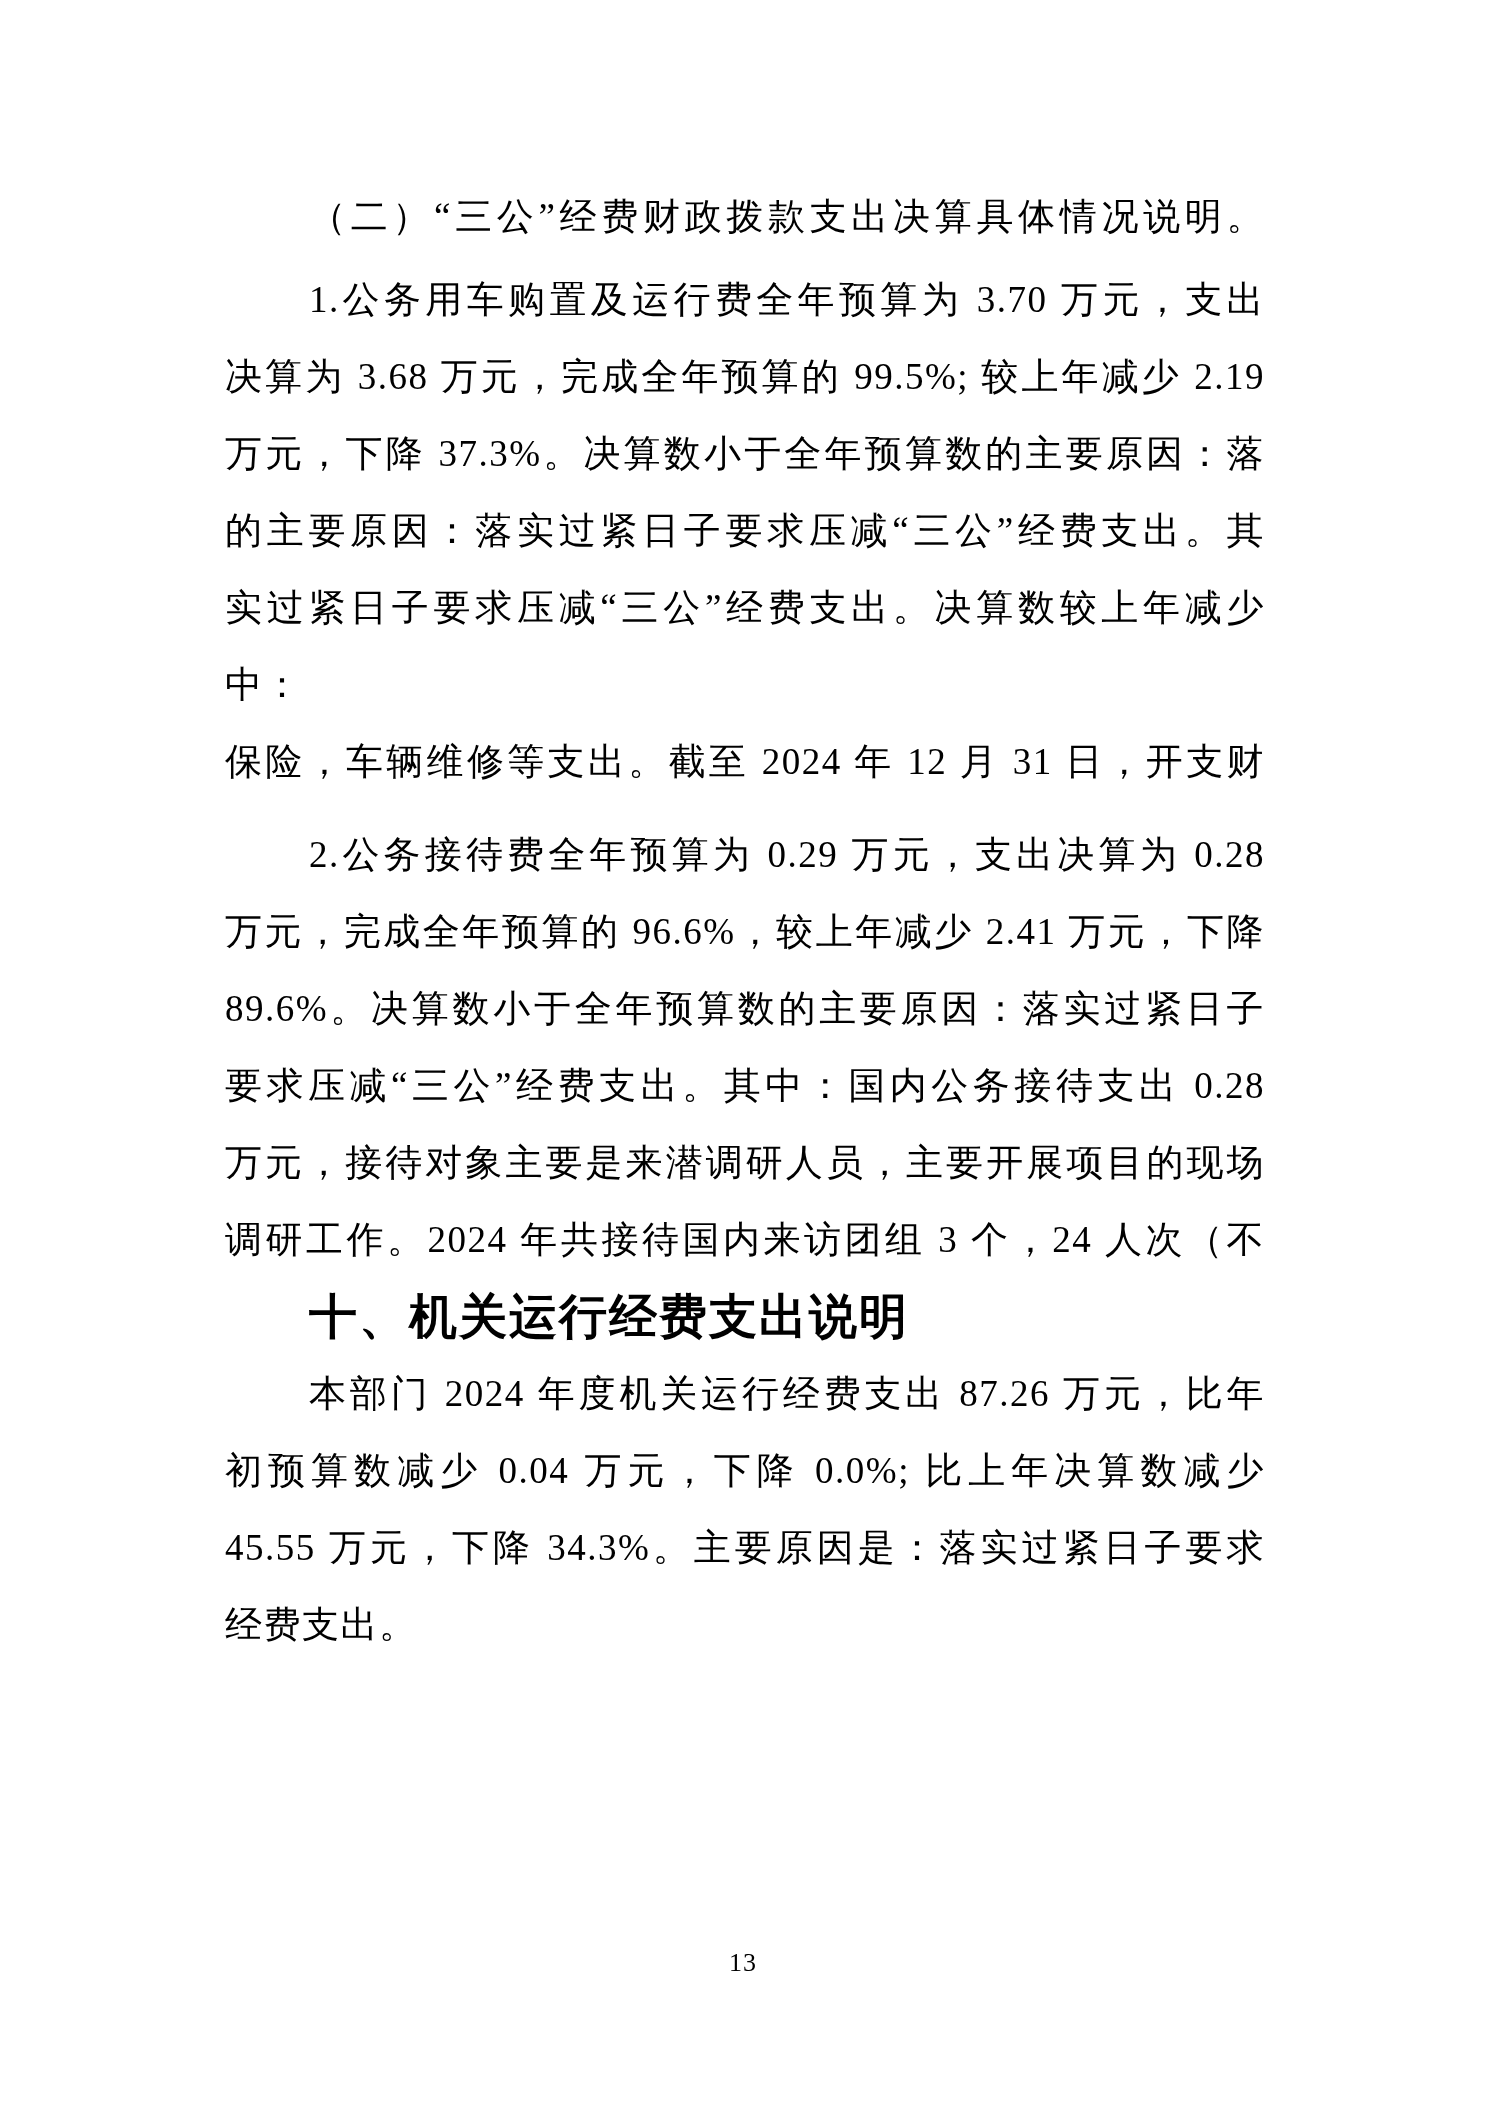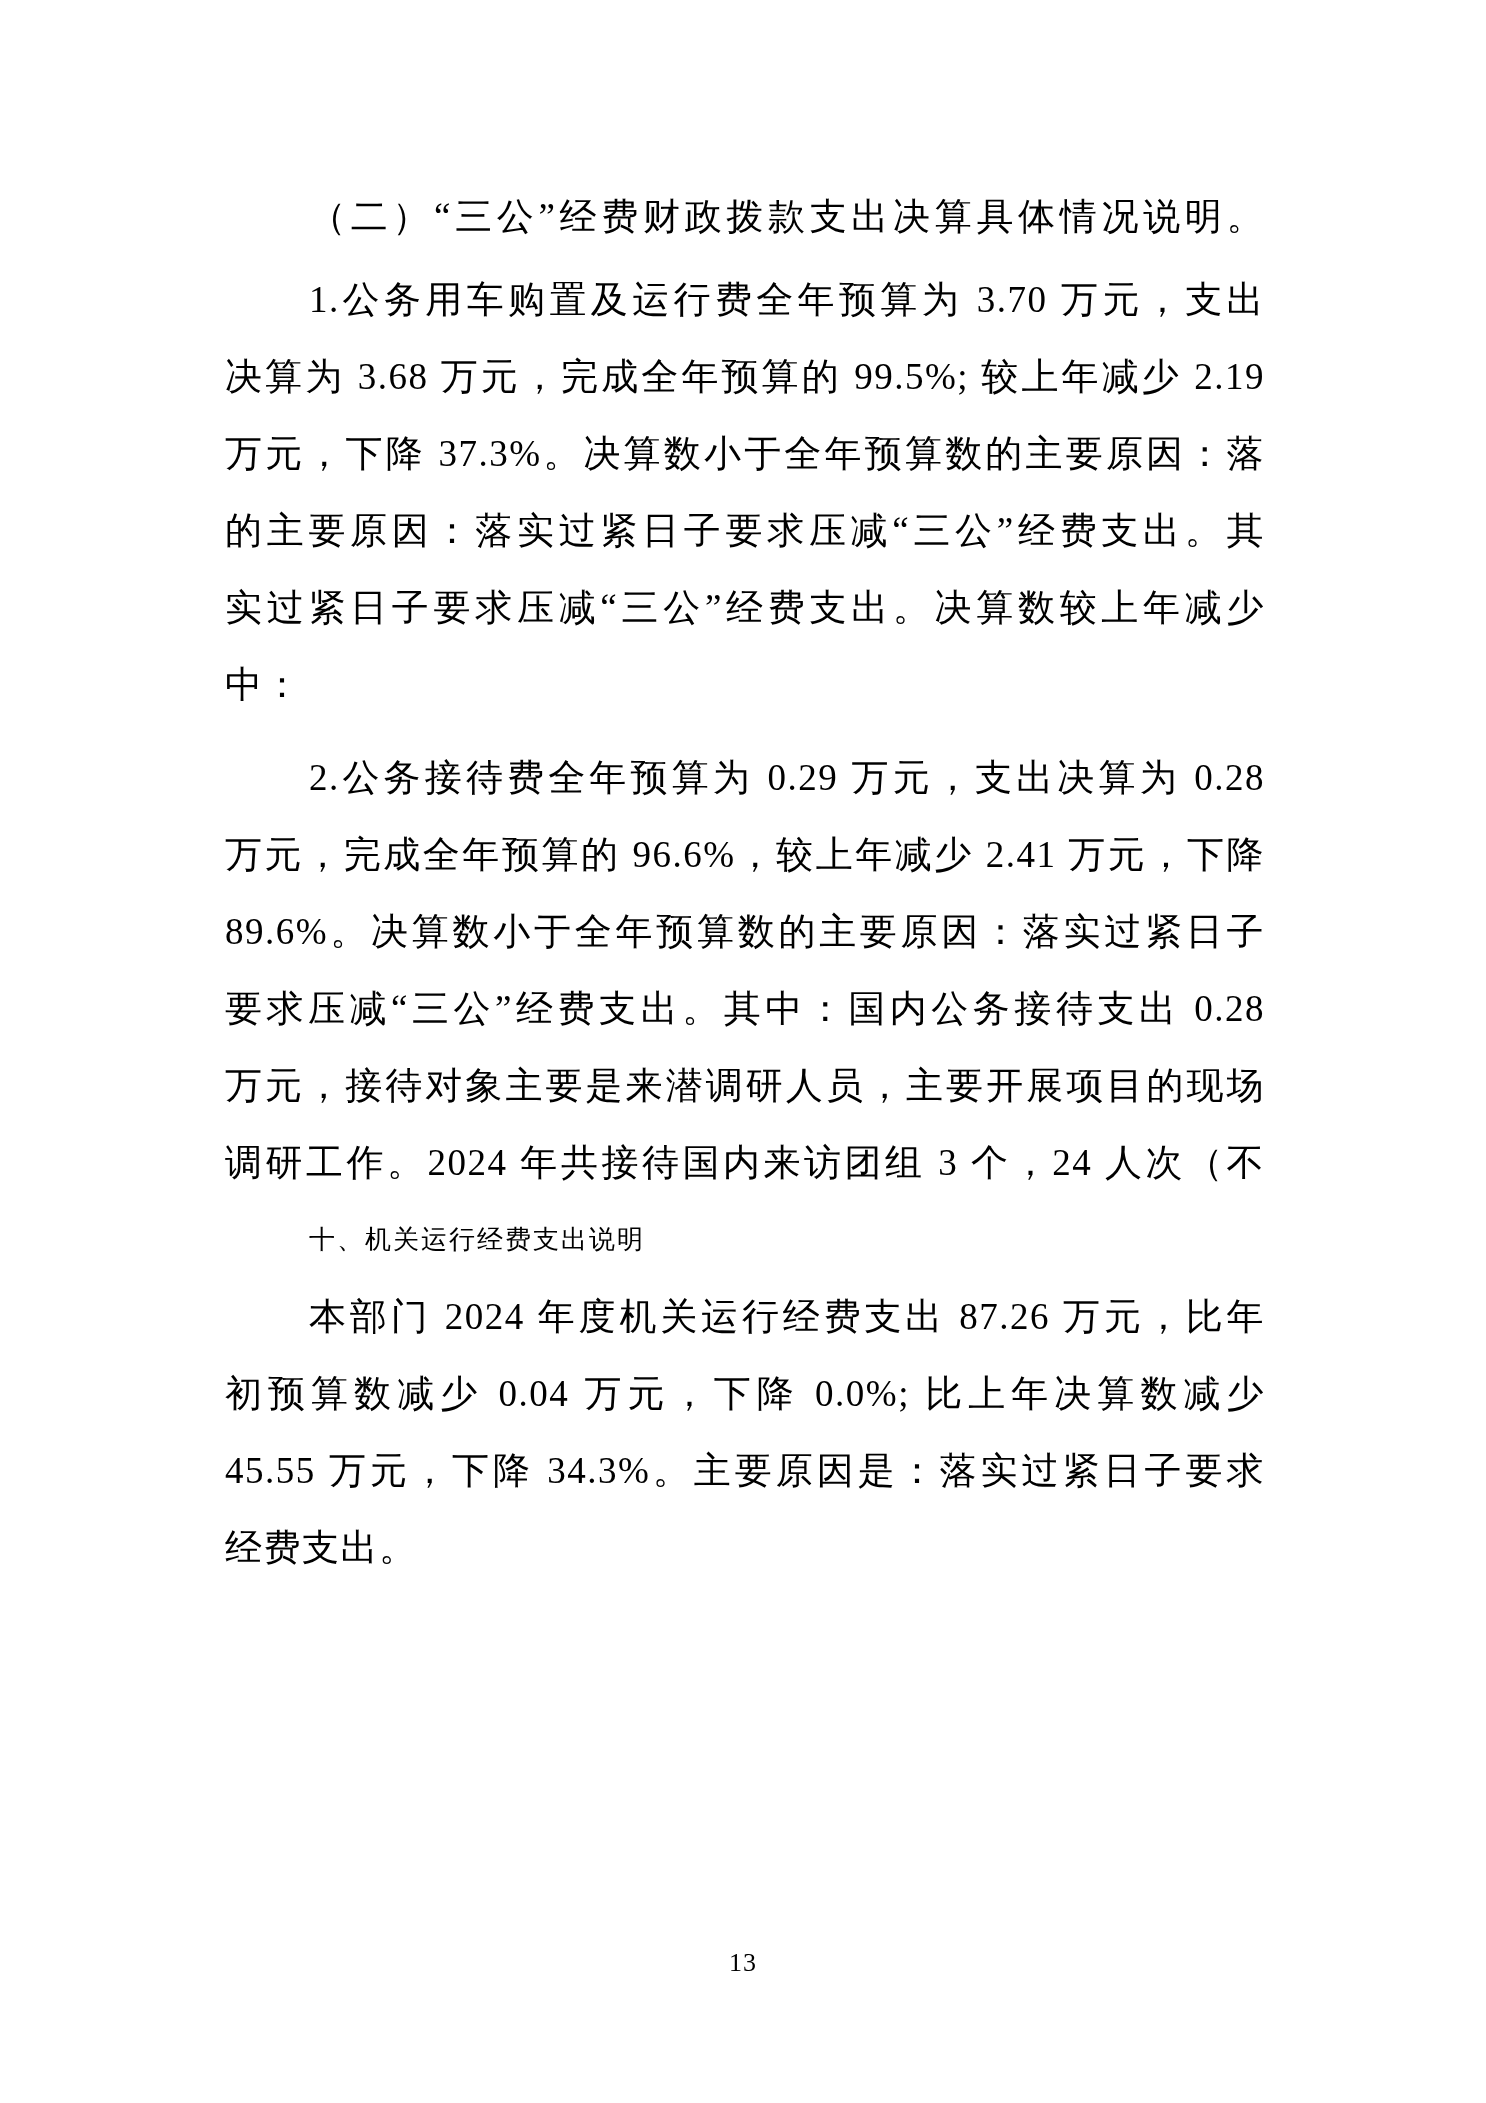--- a/index.html
+++ b/index.html
@@ -33,22 +33,22 @@
   }
   .line.justify {
     text-align: justify;
     text-align-last: justify;
   }
   .line.indent {
     text-indent: 84px;
   }
   .line.heading {
     font-family: "Liberation Sans", "DejaVu Sans", sans-serif;
-    font-weight: normal;
-    font-size: 26px;
+    font-weight: bold;
+    font-size: 48px;
     letter-spacing: 2px;
   }
   .line.gap-small { margin-top: 6px; }
   .line.gap-para  { margin-top: 16px; }
   .page-number {
     position: absolute;
     top: 1946px;
     left: 0;
     width: 100%;
     text-align: center;
@@ -62,20 +62,21 @@
 
 <div class="page">
   <div class="content" id="content">
       <div class="line justify indent">（二）“三公”经费财政拨款支出决算具体情况说明。</div>
       <div class="line justify indent gap-small">1.公务用车购置及运行费全年预算为 3.70 万元，支出</div>
       <div class="line justify">决算为 3.68 万元，完成全年预算的 99.5%; 较上年减少 2.19</div>
       <div class="line justify">万元，下降 37.3%。决算数小于全年预算数的主要原因：落</div>
       <div class="line justify">的主要原因：落实过紧日子要求压减“三公”经费支出。其</div>
       <div class="line justify">实过紧日子要求压减“三公”经费支出。决算数较上年减少</div>
       <div class="line">中：</div>
+      <div class="line justify">保险，车辆维修等支出。截至 2024 年 12 月 31 日，开支财</div>
       <div class="line justify indent gap-para">2.公务接待费全年预算为 0.29 万元，支出决算为 0.28</div>
       <div class="line justify">万元，完成全年预算的 96.6%，较上年减少 2.41 万元，下降</div>
       <div class="line justify">89.6%。决算数小于全年预算数的主要原因：落实过紧日子</div>
       <div class="line justify">要求压减“三公”经费支出。其中：国内公务接待支出 0.28</div>
       <div class="line justify">万元，接待对象主要是来潜调研人员，主要开展项目的现场</div>
       <div class="line justify">调研工作。2024 年共接待国内来访团组 3 个，24 人次（不</div>
       <div class="line indent heading">十、机关运行经费支出说明</div>
       <div class="line justify indent">本部门 2024 年度机关运行经费支出 87.26 万元，比年</div>
       <div class="line justify">初预算数减少 0.04 万元，下降 0.0%; 比上年决算数减少</div>
       <div class="line justify">45.55 万元，下降 34.3%。主要原因是：落实过紧日子要求</div>

